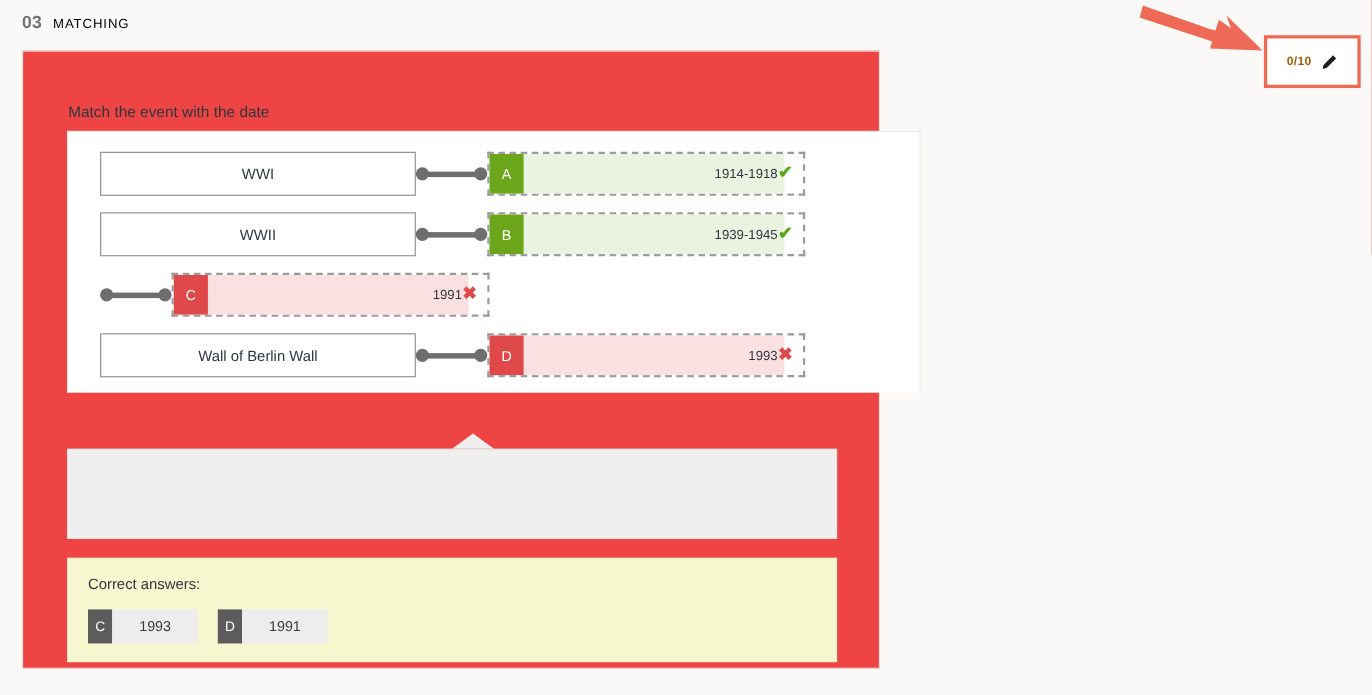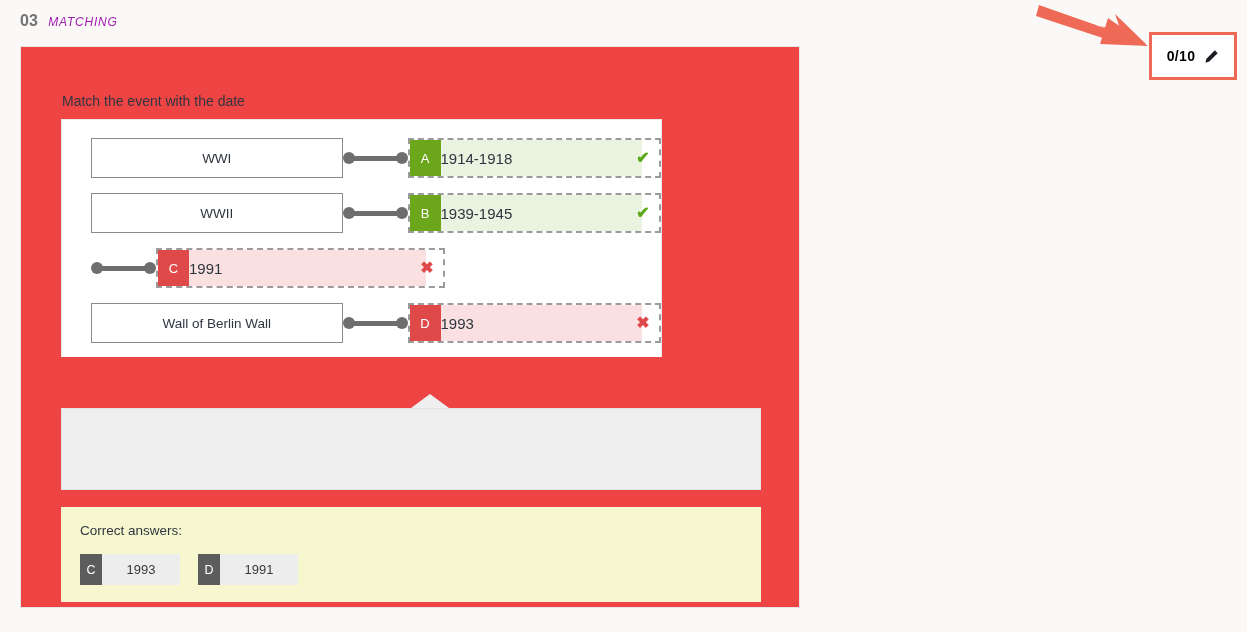--- a/index.html
+++ b/index.html
@@ -26,45 +26,44 @@
     gap: 10px;
   }
   .q-number {
     font-size: 16px;
     font-weight: bold;
     color: #737373;
     letter-spacing: 0.2px;
   }
   .q-type {
     font-size: 12px;
-    color: #a21caf;
+    color: #000000;
     letter-spacing: 0.8px;
     text-transform: uppercase;
-    font-style: italic;
   }
 
   
   .score-box {
     position: absolute;
     left: 1149px;
     top: 32px;
     width: 88px;
     height: 48px;
     box-sizing: border-box;
     background: #ffffff;
     border: 3px solid #ef6a56;
     display: flex;
     align-items: center;
     justify-content: center;
     gap: 9px;
   }
   .score-text {
-    font-size: 14px;
+    font-size: 11px;
     font-weight: bold;
-    color: #000000;
+    color: #a16207;
     letter-spacing: 0.3px;
   }
   .pencil-icon {
     display: block;
     width: 15px;
     height: 15px;
   }
   .arrow-annotation {
     position: absolute;
     left: 1036px;
@@ -91,21 +90,21 @@
     top: 46px;
     font-size: 14px;
     color: #2f3640;
   }
 
   
   .match-panel {
     position: absolute;
     left: 40px;
     top: 72px;
-    width: 601px;
+    width: 776px;
     background: #ffffff;
     border: 1px solid #e8e8e8;
     border-bottom: none;
     box-sizing: border-box;
     padding: 18px 0 14px 0;
   }
   .match-row {
     display: flex;
     align-items: center;
     height: 40px;
@@ -183,22 +182,22 @@
     align-items: center;
     justify-content: center;
     color: #ffffff;
     font-size: 13px;
   }
   .answer-box.correct .letter-badge { background: #6ca61b; }
   .answer-box.wrong   .letter-badge { background: #e0494a; }
 
   .answer-text {
     flex: 1;
-    text-align: left;
-    font-size: 15px;
+    text-align: right;
+    font-size: 12px;
     color: #2f3640;
     padding-right: 6px;
   }
 
   .mark {
     position: absolute;
     right: 8px;
     top: 50%;
     transform: translateY(-50%);
     width: 16px;

